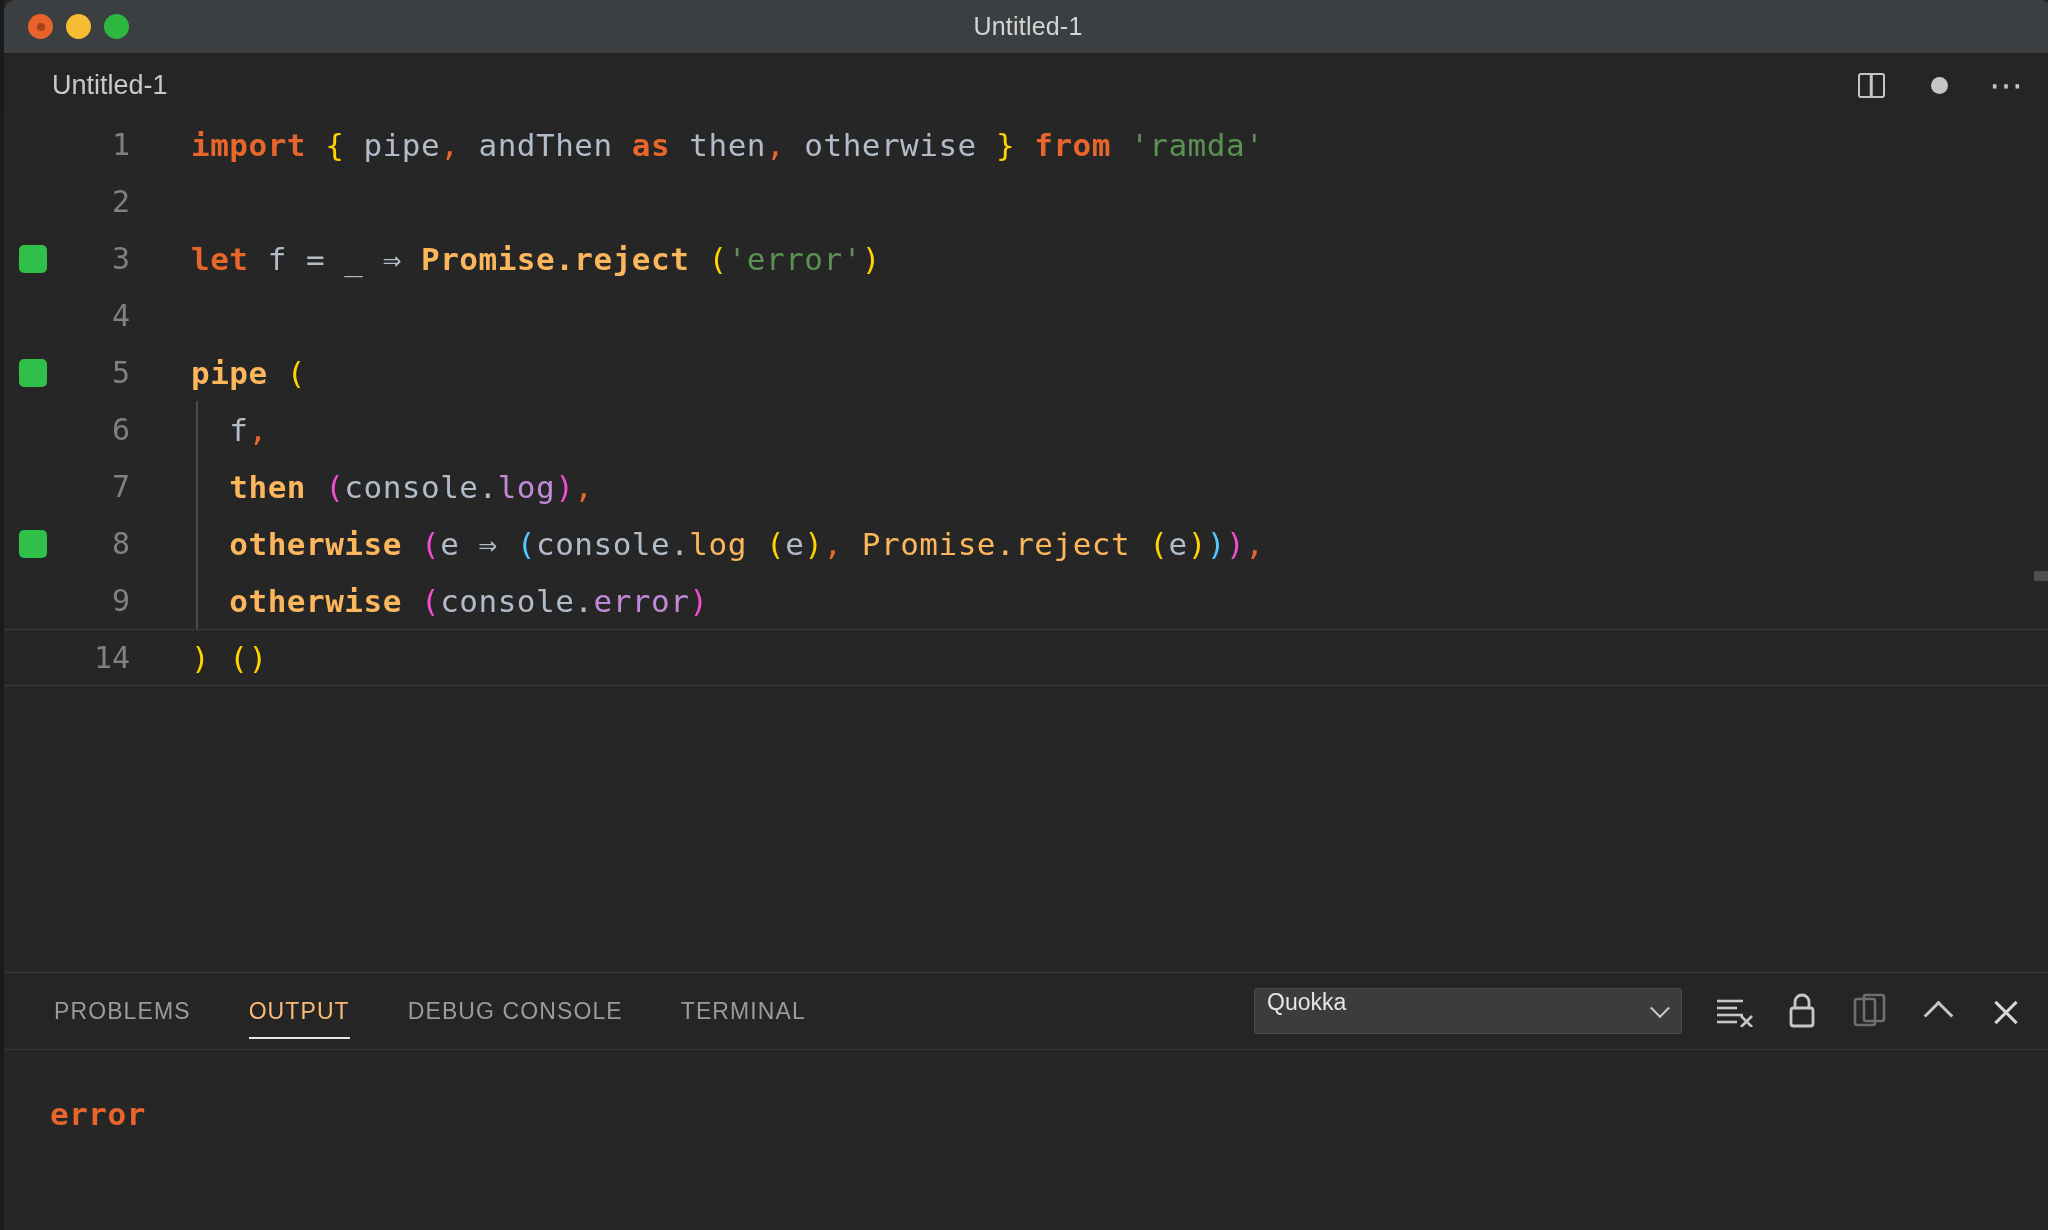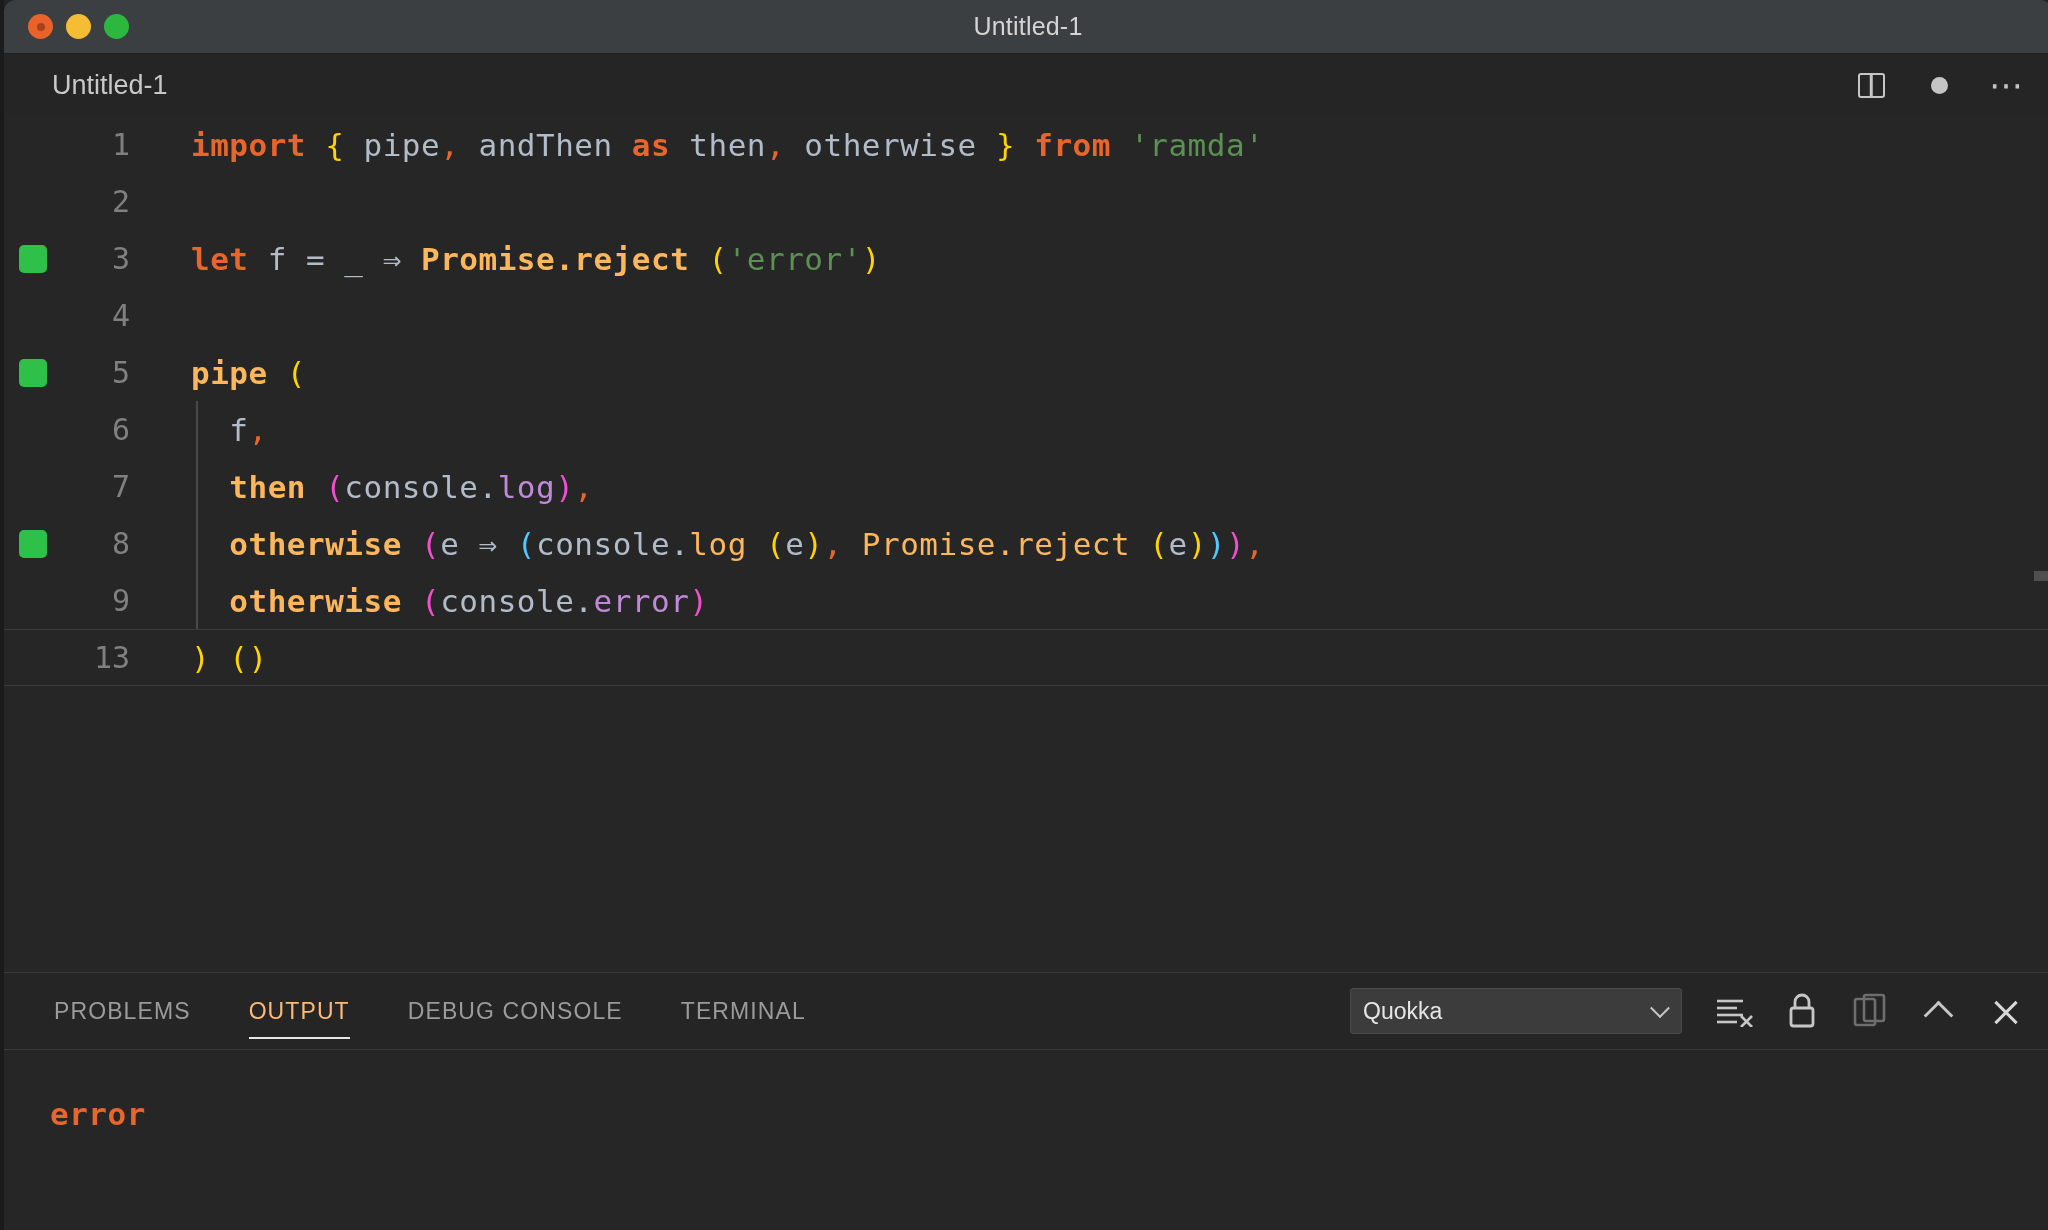--- a/index.html
+++ b/index.html
@@ -158,25 +158,25 @@
   .ptab.active { color: #fdba74; }
   .ptab.active::after {
     content:""; position:absolute; left:0; right:0; bottom: 10px;
     height: 2.5px; background: #e7e7e7;
   }
   .panel-right {
     position: absolute; right: 26px; top: 0; bottom: 0;
     display: flex; align-items: center; gap: 0;
   }
   .select-box {
-    width: 332px; height: 46px;
+    width: 428px; height: 46px;
     background: #3c3c3c;
     border: 1px solid #4a4a4a;
     border-radius: 3px;
-    display: flex; align-items: center;
+    display: flex; 
     padding: 0 12px;
     color: #e6e6e6;
     font-size: 23px;
     position: relative;
     margin-right: 32px;
   }
   .chev {
     position: absolute; right: 14px; top: 50%;
     width: 14px; height: 14px;
     border-right: 2.5px solid #c7c7c7;
@@ -247,21 +247,21 @@
     <div class="editor-scroll-hint"></div>
   <div class="code-line"><div class="gutter-bp"></div><div class="lineno">1</div><div class="code-text"><span class="t-key">import</span><span class="t-var"> </span><span class="t-p-yellow">{</span><span class="t-var"> pipe</span><span class="t-punc">,</span><span class="t-var"> andThen </span><span class="t-key">as</span><span class="t-var"> then</span><span class="t-punc">,</span><span class="t-var"> otherwise </span><span class="t-p-yellow">}</span><span class="t-var"> </span><span class="t-key">from</span><span class="t-var"> </span><span class="t-str">'ramda'</span></div></div>
       <div class="code-line"><div class="gutter-bp"></div><div class="lineno">2</div><div class="code-text"></div></div>
       <div class="code-line"><div class="gutter-bp"><div class="bp"></div></div><div class="lineno">3</div><div class="code-text"><span class="t-key">let</span><span class="t-var"> f </span><span class="t-eq">=</span><span class="t-var"> _ </span><span class="t-arrow">⇒</span><span class="t-var"> </span><span class="t-fn">Promise.reject</span><span class="t-var"> </span><span class="t-p-yellow">(</span><span class="t-str">'error'</span><span class="t-p-yellow">)</span></div></div>
       <div class="code-line"><div class="gutter-bp"></div><div class="lineno">4</div><div class="code-text"></div></div>
       <div class="code-line"><div class="gutter-bp"><div class="bp"></div></div><div class="lineno">5</div><div class="code-text"><span class="t-fn">pipe</span><span class="t-var"> </span><span class="t-p-yellow">(</span></div></div>
       <div class="code-line"><div class="gutter-bp"></div><div class="lineno">6</div><div class="code-text"><span class="t-var">  f</span><span class="t-punc">,</span></div><div class="indent-guide"></div></div>
       <div class="code-line"><div class="gutter-bp"></div><div class="lineno">7</div><div class="code-text"><span class="t-var">  </span><span class="t-fn">then</span><span class="t-var"> </span><span class="t-p-pink">(</span><span class="t-var">console</span><span class="t-var">.</span><span class="t-prop">log</span><span class="t-p-pink">)</span><span class="t-punc">,</span></div><div class="indent-guide"></div></div>
       <div class="code-line"><div class="gutter-bp"><div class="bp"></div></div><div class="lineno">8</div><div class="code-text"><span class="t-var">  </span><span class="t-fn">otherwise</span><span class="t-var"> </span><span class="t-p-pink">(</span><span class="t-var">e </span><span class="t-arrow">⇒</span><span class="t-var"> </span><span class="t-p-blue">(</span><span class="t-var">console.</span><span class="t-fn-plain">log</span><span class="t-var"> </span><span class="t-p-yellow">(</span><span class="t-var">e</span><span class="t-p-yellow">)</span><span class="t-punc">,</span><span class="t-var"> </span><span class="t-fn-plain">Promise.reject</span><span class="t-var"> </span><span class="t-p-yellow">(</span><span class="t-var">e</span><span class="t-p-yellow">)</span><span class="t-p-blue">)</span><span class="t-p-pink">)</span><span class="t-punc">,</span></div><div class="indent-guide"></div></div>
       <div class="code-line"><div class="gutter-bp"></div><div class="lineno">9</div><div class="code-text"><span class="t-var">  </span><span class="t-fn">otherwise</span><span class="t-var"> </span><span class="t-p-pink">(</span><span class="t-var">console</span><span class="t-var">.</span><span class="t-prop">error</span><span class="t-p-pink">)</span></div><div class="indent-guide"></div></div>
-      <div class="code-line" style="border-top: 1px solid rgb(59, 59, 59); border-bottom: 1px solid rgb(59, 59, 59);"><div class="gutter-bp"></div><div class="lineno">13</div><div class="code-text"><span class="t-p-yellow">)</span><span class="t-var"> </span><span class="t-p-yellow">(</span><span class="t-p-yellow">)</span></div></div>
+      <div class="code-line" style="border-top: 1px solid rgb(59, 59, 59); border-bottom: 1px solid rgb(59, 59, 59);"><div class="gutter-bp"></div><div class="lineno">14</div><div class="code-text"><span class="t-p-yellow">)</span><span class="t-var"> </span><span class="t-p-yellow">(</span><span class="t-p-yellow">)</span></div></div>
     </div>
 
   <div class="panel">
     <div class="panel-tabs" id="panel-tabs">
       <div class="ptab">PROBLEMS</div>
         <div class="ptab active">OUTPUT</div>
         <div class="ptab">DEBUG CONSOLE</div>
         <div class="ptab">TERMINAL</div>
         <div class="panel-right">
 

